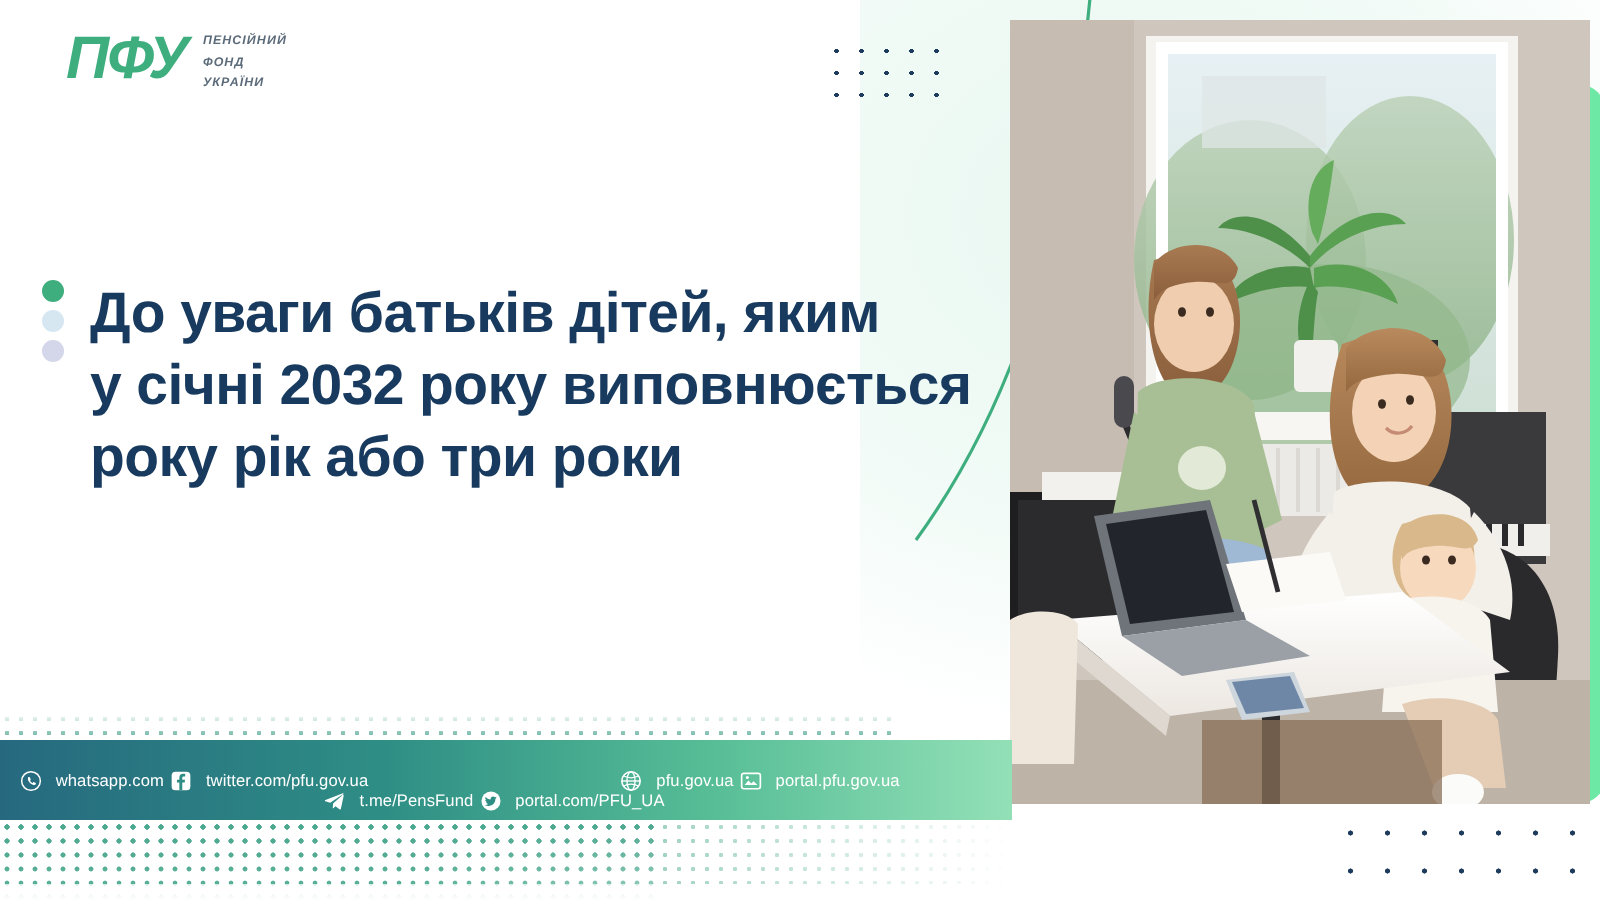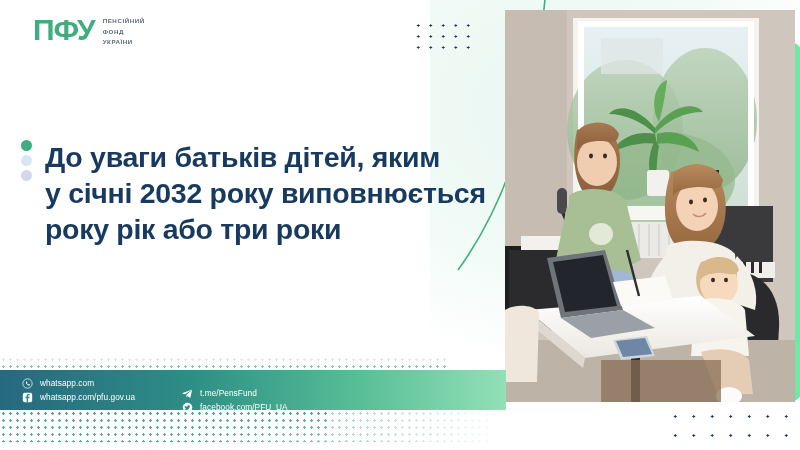--- a/index.html
+++ b/index.html
@@ -29,21 +29,21 @@
   }
 
   
   .dotgrid-br {
     position:absolute; left:666px; top:388px; width:140px; height:60px;
     background-image: radial-gradient(#1d3b5c 1.15px, transparent 1.35px);
     background-size: 18.5px 19px;
   }
 
   
-  .logo { position:absolute; left:33px; top:14px; display:flex; align-items:center; gap:8px; }
+  .logo { position:absolute; left:33px; top:14px; display:flex; align-items:center; gap:8px;font-style:italic; }
   .logo-mark {
     font-size:30px; font-weight:bold; color:#3fae7f; letter-spacing:-1px;
     line-height:1; font-family:"Liberation Sans", sans-serif;
   }
   .logo-words { display:flex; flex-direction:column; gap:1px; padding-top:2px; }
   .logo-words span {
     font-size:6.2px; font-weight:bold; color:#5c6b7a; letter-spacing:0.55px;
     line-height:1.55; text-transform:uppercase;
   }
 
@@ -73,21 +73,21 @@
     overflow:hidden; background:#cfc7bf;
   }
   .photo svg { display:block; width:290px; height:392px; }
 
   
   .footer-bar {
     position:absolute; left:0; top:370px; width:506px; height:40px;
     background:linear-gradient(90deg,#26697f 0%, #2e8e85 38%, #56bd96 70%, #93e0b7 100%);
     display:flex; align-items:center;
   }
-  .fcol { display:flex; flex-direction:column; justify-content:center; gap:3px; }
+  .fcol { display:flex; flex-direction:row; justify-content:center; gap:3px; }
   .fcol.c1 { margin-left:22px; width:150px; }
   .fcol.c2 { margin-left:10px; width:130px;margin-top:20px; }
   .fcol.c3 { margin-left:8px; width:120px; }
   .frow { display:flex; align-items:center; gap:7px; }
   .frow .ficon { width:11px; height:11px; flex:0 0 11px; display:block; }
   .frow .flabel {
     color:#ffffff; font-size:8.3px; letter-spacing:0.05px; white-space:nowrap;
     font-family:"Liberation Sans", sans-serif;
   }
 
@@ -309,36 +309,56 @@
           <circle cx="12" cy="12" r="10.2" fill="none" stroke="#ffffff" stroke-width="1.6"></circle>
           <path d="M8.6 8.2c.3-.6.6-.6.9-.6h.6c.2 0 .5 0 .7.6l.8 2c.1.2.1.4 0 .6l-.5.7c-.1.2-.2.3 0 .6.5.8 1.3 1.6 2.2 2 .3.2.4.1.6-.1l.6-.7c.2-.2.4-.2.6-.1l1.9.9c.2.1.4.3.4.5 0 .6-.3 1.3-1 1.6-.6.3-1.4.3-2.3 0-1.6-.5-3-1.6-4.1-3-.8-1-1.3-2-1.4-3 0-.7.1-1.3.4-1.8z" fill="#ffffff"></path>
         </svg>
         <div class="flabel">whatsapp.com</div>
       </div>
       <div class="frow">
         <svg class="ficon" viewBox="0 0 24 24">
           <rect x="1.8" y="1.8" width="20.4" height="20.4" rx="4.2" fill="#ffffff"></rect>
           <path d="M13.4 22V13.6h2.6l.4-3.1h-3V8.6c0-.9.3-1.5 1.6-1.5h1.6V4.3c-.3 0-1.3-.1-2.4-.1-2.4 0-4 1.4-4 4.1v2.2H7.6v3.1h2.6V22z" fill="#2e8e85"></path>
         </svg>
-        <div class="flabel">whatsapp.com/pfu.gov.ua</div>
+        <div class="flabel">twitter.com/pfu.gov.ua</div>
       </div>
     </div>
 
     <div class="fcol c2">
       <div class="frow">
         <svg class="ficon" viewBox="0 0 24 24">
           <path d="M22 3L1.6 10.9c-.9.3-.9 1.1 0 1.4l5.1 1.6L19 5.6c.5-.3.9 0 .6.4l-9.7 8.8-.4 5.3c.4 0 .6-.2.9-.4l2.1-2 4.4 3.3c.8.4 1.4.2 1.6-.8l2.9-13.7c.3-1.2-.5-1.7-1.4-1.5z" fill="#ffffff"></path>
         </svg>
         <div class="flabel">t.me/PensFund</div>
       </div>
       <div class="frow">
         <svg class="ficon" viewBox="0 0 24 24">
           <circle cx="12" cy="12" r="10.4" fill="#ffffff"></circle>
           <path d="M18.4 8.3c-.5.2-1 .4-1.5.4.5-.3.9-.8 1.1-1.4-.5.3-1.1.5-1.7.6-.5-.5-1.2-.9-2-.9-1.5 0-2.7 1.2-2.7 2.7 0 .2 0 .4.1.6-2.2-.1-4.2-1.2-5.6-2.8-.2.4-.4.8-.4 1.3 0 .9.5 1.7 1.2 2.2-.4 0-.9-.1-1.2-.3 0 1.3.9 2.4 2.1 2.6-.2.1-.5.1-.7.1-.2 0-.4 0-.5-.1.4 1.1 1.4 1.8 2.5 1.9-.9.7-2.1 1.1-3.4 1.1h-.6c1.2.8 2.6 1.2 4.1 1.2 4.9 0 7.6-4 7.6-7.6v-.3c.5-.4 1-.8 1.4-1.3z" fill="#2e8e85"></path>
         </svg>
-        <div class="flabel">facebook.com/PFU_UA</div>
+        <div class="flabel">portal.com/PFU_UA</div>
       </div>
     </div>
 
+    <div class="fcol c3">
+      <div class="frow">
+        <svg class="ficon" viewBox="0 0 24 24">
+          <circle cx="12" cy="12" r="10" fill="none" stroke="#ffffff" stroke-width="1.8"></circle>
+          <ellipse cx="12" cy="12" rx="4.4" ry="10" fill="none" stroke="#ffffff" stroke-width="1.5"></ellipse>
+          <line x1="2" y1="12" x2="22" y2="12" stroke="#ffffff" stroke-width="1.5"></line>
+          <path d="M4.2 6.6c2 1.2 4.8 1.9 7.8 1.9s5.8-.7 7.8-1.9" fill="none" stroke="#ffffff" stroke-width="1.3"></path>
+          <path d="M4.2 17.4c2-1.2 4.8-1.9 7.8-1.9s5.8.7 7.8 1.9" fill="none" stroke="#ffffff" stroke-width="1.3"></path>
+        </svg>
+        <div class="flabel">pfu.gov.ua</div>
+      </div>
+      <div class="frow">
+        <svg class="ficon" viewBox="0 0 24 24">
+          <rect x="1.8" y="3.6" width="20.4" height="16.8" rx="2.4" fill="none" stroke="#ffffff" stroke-width="1.8"></rect>
+          <path d="M5 16.4l4.2-5 3 3.4 2.6-2.6L19 16.4z" fill="#ffffff"></path>
+          <circle cx="8" cy="8.2" r="1.7" fill="#ffffff"></circle>
+        </svg>
+        <div class="flabel">portal.pfu.gov.ua</div>
+      </div>
+    </div>
 
   </div>
 
 </div>
 
 </body></html>

